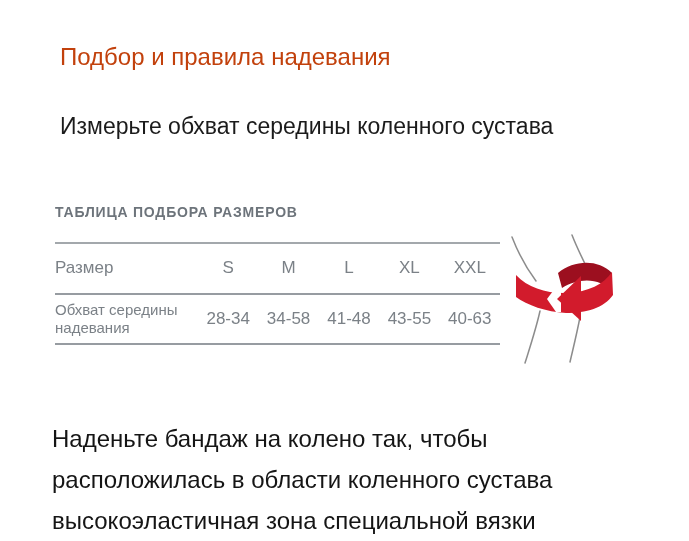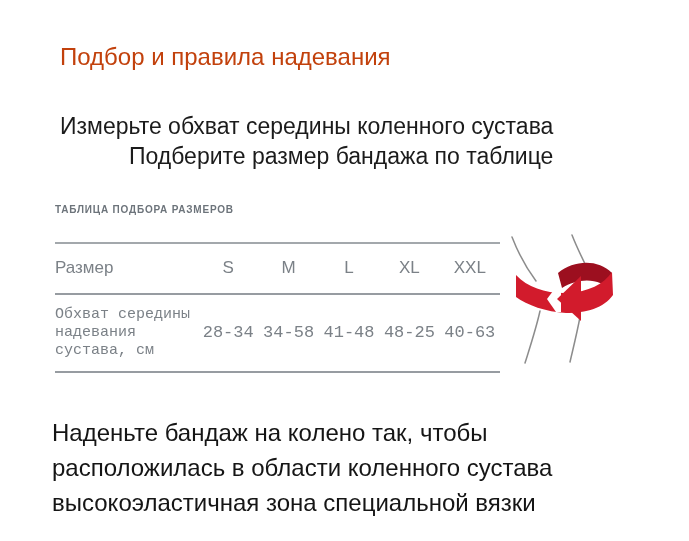--- a/index.html
+++ b/index.html
@@ -25,60 +25,59 @@
   }
   .intro .line { white-space: nowrap; }
 
   
   .sizes-table {
     position: absolute; left: 55px; top: 204px;
     width: 445px;
     color: #7b8187;
   }
   .table-heading {
-    font-size: 10px; font-weight: bold;
+    font-size: 14px; font-weight: bold;
     letter-spacing: 0.8px;
     color: #6d747b;
     height: 19px;
     white-space: nowrap;
   }
   .t-line { height: 2px; background: #979ca1; }
   .t-line.first { margin-top: 19px; height: 1.5px; background: #a3a8ac; }
   .t-row {
     display: grid;
     grid-template-columns: 143px repeat(5, 1fr);
     align-items: center;
   }
   .t-row .cell { text-align: center; }
   .row-sizes { height: 49px; font-size: 17px; }
-  .row-girth { height: 76px; font-size: 17px; font-family: Liberation Mono, monospace; }
+  .row-girth { height: 48px; font-size: 17px; }
   .girth-label { font-size: 15px; line-height: 18px; }
 
   
   .knee-illustration {
     position: absolute; left: 500px; top: 215px;
     width: 189px; height: 170px;
   }
 
   
   .fitting-note {
     position: absolute; left: 52px; top: 415px;
     font-size: 24px; line-height: 35px;
     color: #151515;
   }
-  .fitting-note .line { white-space: nowrap; }
+  .fitting-note .line { white-space: nowrap; margin-top: 6px; }
 </style>
 </head>
 <body>
 
 <div class="page-title">Подбор и правила надевания</div>
 
 <div class="intro">
   <div class="line">Измерьте обхват середины коленного сустава</div>
-  <div class="line">Подберите размер бандажа по таблице</div>
 </div>
 
 <div class="sizes-table">
   <div class="table-heading">ТАБЛИЦА ПОДБОРА РАЗМЕРОВ</div>
   <div class="t-line first"></div>
 
   <div class="t-row row-sizes">
     <div class="label">Размер</div>
     <div class="cell">S</div>
     <div class="cell">M</div>
@@ -86,26 +85,25 @@
     <div class="cell">XL</div>
     <div class="cell">XXL</div>
   </div>
 
   <div class="t-line"></div>
 
   <div class="t-row row-girth">
     <div class="girth-label">
       <div>Обхват середины</div>
       <div>надевания</div>
-      <div>сустава, см</div>
     </div>
     <div class="cell">28-34</div>
     <div class="cell">34-58</div>
     <div class="cell">41-48</div>
-    <div class="cell">48-25</div>
+    <div class="cell">43-55</div>
     <div class="cell">40-63</div>
   </div>
 
   <div class="t-line"></div>
 </div>
 
 <svg class="knee-illustration" viewBox="0 0 189 170" xmlns="http://www.w3.org/2000/svg">
 
   <g fill="none" stroke-width="1.5" stroke-linecap="round">
     <path d="M12,22 C19,40 27,54 36,66" stroke="#8c8c8c"></path>

